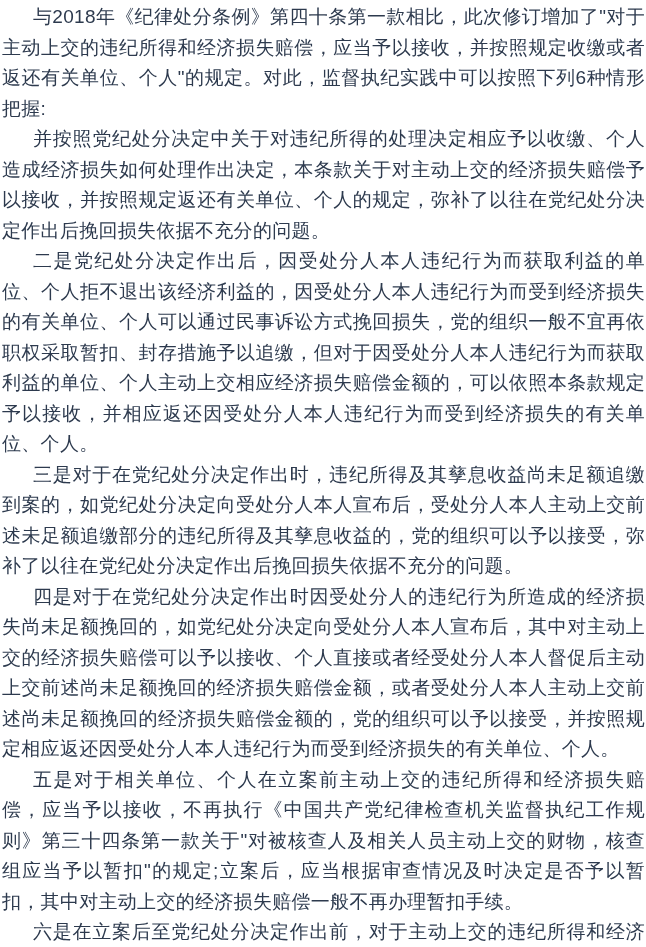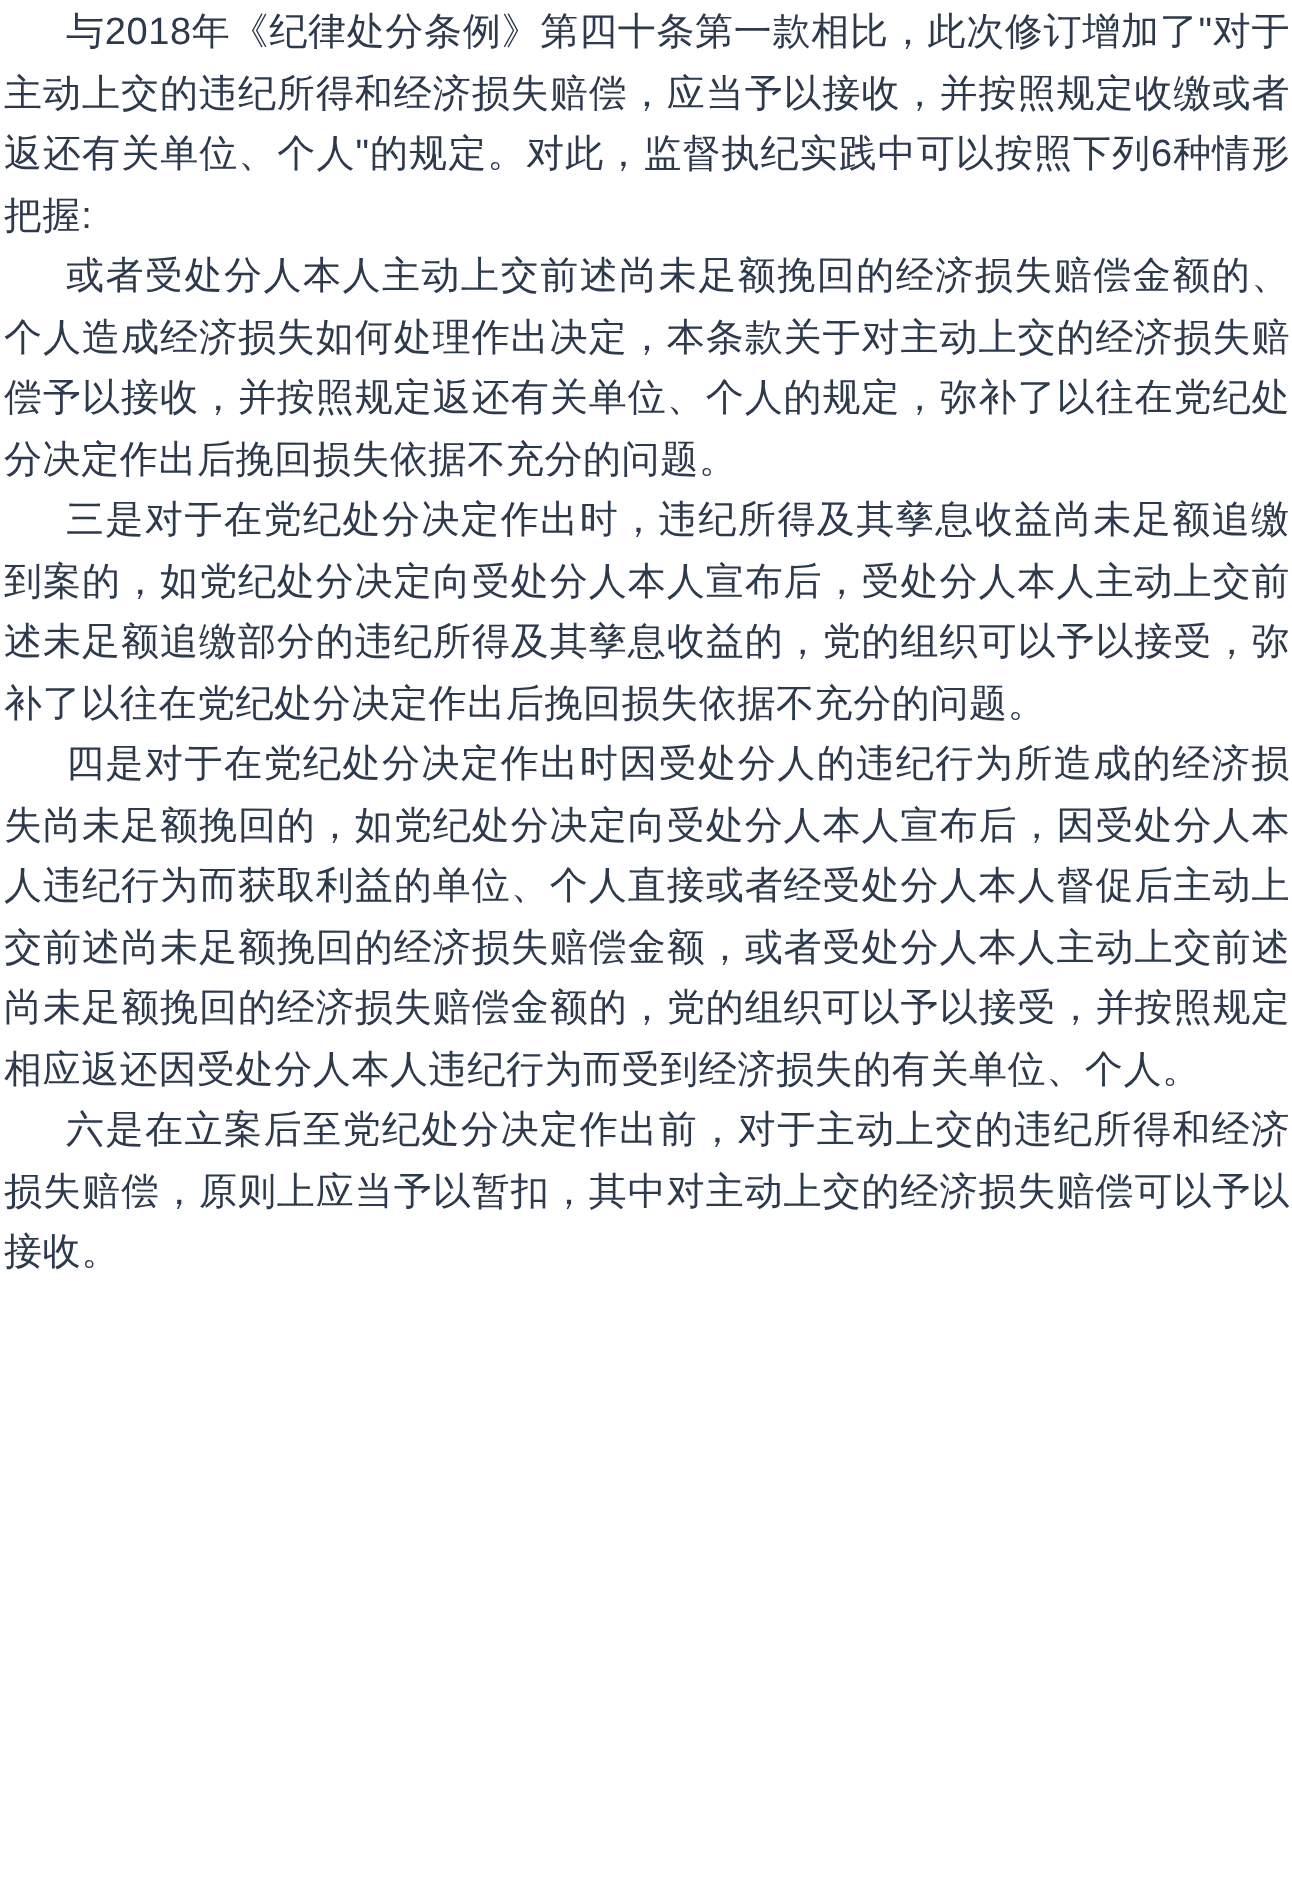--- a/index.html
+++ b/index.html
@@ -29,17 +29,19 @@
     text-align: justify;
     letter-spacing: 0.3px;
     word-break: break-all;
   }
 </style>
 </head>
 <body>
 
 <div class="doc-page">
   <p>与2018年《纪律处分条例》第四十条第一款相比，此次修订增加了"对于主动上交的违纪所得和经济损失赔偿，应当予以接收，并按照规定收缴或者返还有关单位、个人"的规定。对此，监督执纪实践中可以按照下列6种情形把握:</p>
-  <p>或者受处分人本人主动上交前述尚未足额挽回的经济损失赔偿金额的、个人造成经济损失如何处理作出决定，本条款关于对主动上交的经济损失赔偿予以接收，并按照规定返还有关单位、个人的规定，弥补了以往在党纪处分决定作出后挽回损失依据不充分的问题。</p>
+  <p>并按照党纪处分决定中关于对违纪所得的处理决定相应予以收缴、个人造成经济损失如何处理作出决定，本条款关于对主动上交的经济损失赔偿予以接收，并按照规定返还有关单位、个人的规定，弥补了以往在党纪处分决定作出后挽回损失依据不充分的问题。</p>
+  <p>二是党纪处分决定作出后，因受处分人本人违纪行为而获取利益的单位、个人拒不退出该经济利益的，因受处分人本人违纪行为而受到经济损失的有关单位、个人可以通过民事诉讼方式挽回损失，党的组织一般不宜再依职权采取暂扣、封存措施予以追缴，但对于因受处分人本人违纪行为而获取利益的单位、个人主动上交相应经济损失赔偿金额的，可以依照本条款规定予以接收，并相应返还因受处分人本人违纪行为而受到经济损失的有关单位、个人。</p>
   <p>三是对于在党纪处分决定作出时，违纪所得及其孳息收益尚未足额追缴到案的，如党纪处分决定向受处分人本人宣布后，受处分人本人主动上交前述未足额追缴部分的违纪所得及其孳息收益的，党的组织可以予以接受，弥补了以往在党纪处分决定作出后挽回损失依据不充分的问题。</p>
-  <p>四是对于在党纪处分决定作出时因受处分人的违纪行为所造成的经济损失尚未足额挽回的，如党纪处分决定向受处分人本人宣布后，因受处分人本人违纪行为而获取利益的单位、个人直接或者经受处分人本人督促后主动上交前述尚未足额挽回的经济损失赔偿金额，或者受处分人本人主动上交前述尚未足额挽回的经济损失赔偿金额的，党的组织可以予以接受，并按照规定相应返还因受处分人本人违纪行为而受到经济损失的有关单位、个人。</p>
+  <p>四是对于在党纪处分决定作出时因受处分人的违纪行为所造成的经济损失尚未足额挽回的，如党纪处分决定向受处分人本人宣布后，其中对主动上交的经济损失赔偿可以予以接收、个人直接或者经受处分人本人督促后主动上交前述尚未足额挽回的经济损失赔偿金额，或者受处分人本人主动上交前述尚未足额挽回的经济损失赔偿金额的，党的组织可以予以接受，并按照规定相应返还因受处分人本人违纪行为而受到经济损失的有关单位、个人。</p>
+  <p>五是对于相关单位、个人在立案前主动上交的违纪所得和经济损失赔偿，应当予以接收，不再执行《中国共产党纪律检查机关监督执纪工作规则》第三十四条第一款关于"对被核查人及相关人员主动上交的财物，核查组应当予以暂扣"的规定;立案后，应当根据审查情况及时决定是否予以暂扣，其中对主动上交的经济损失赔偿一般不再办理暂扣手续。</p>
   <p>六是在立案后至党纪处分决定作出前，对于主动上交的违纪所得和经济损失赔偿，原则上应当予以暂扣，其中对主动上交的经济损失赔偿可以予以接收。</p>
 </div>
 
 </body></html>

